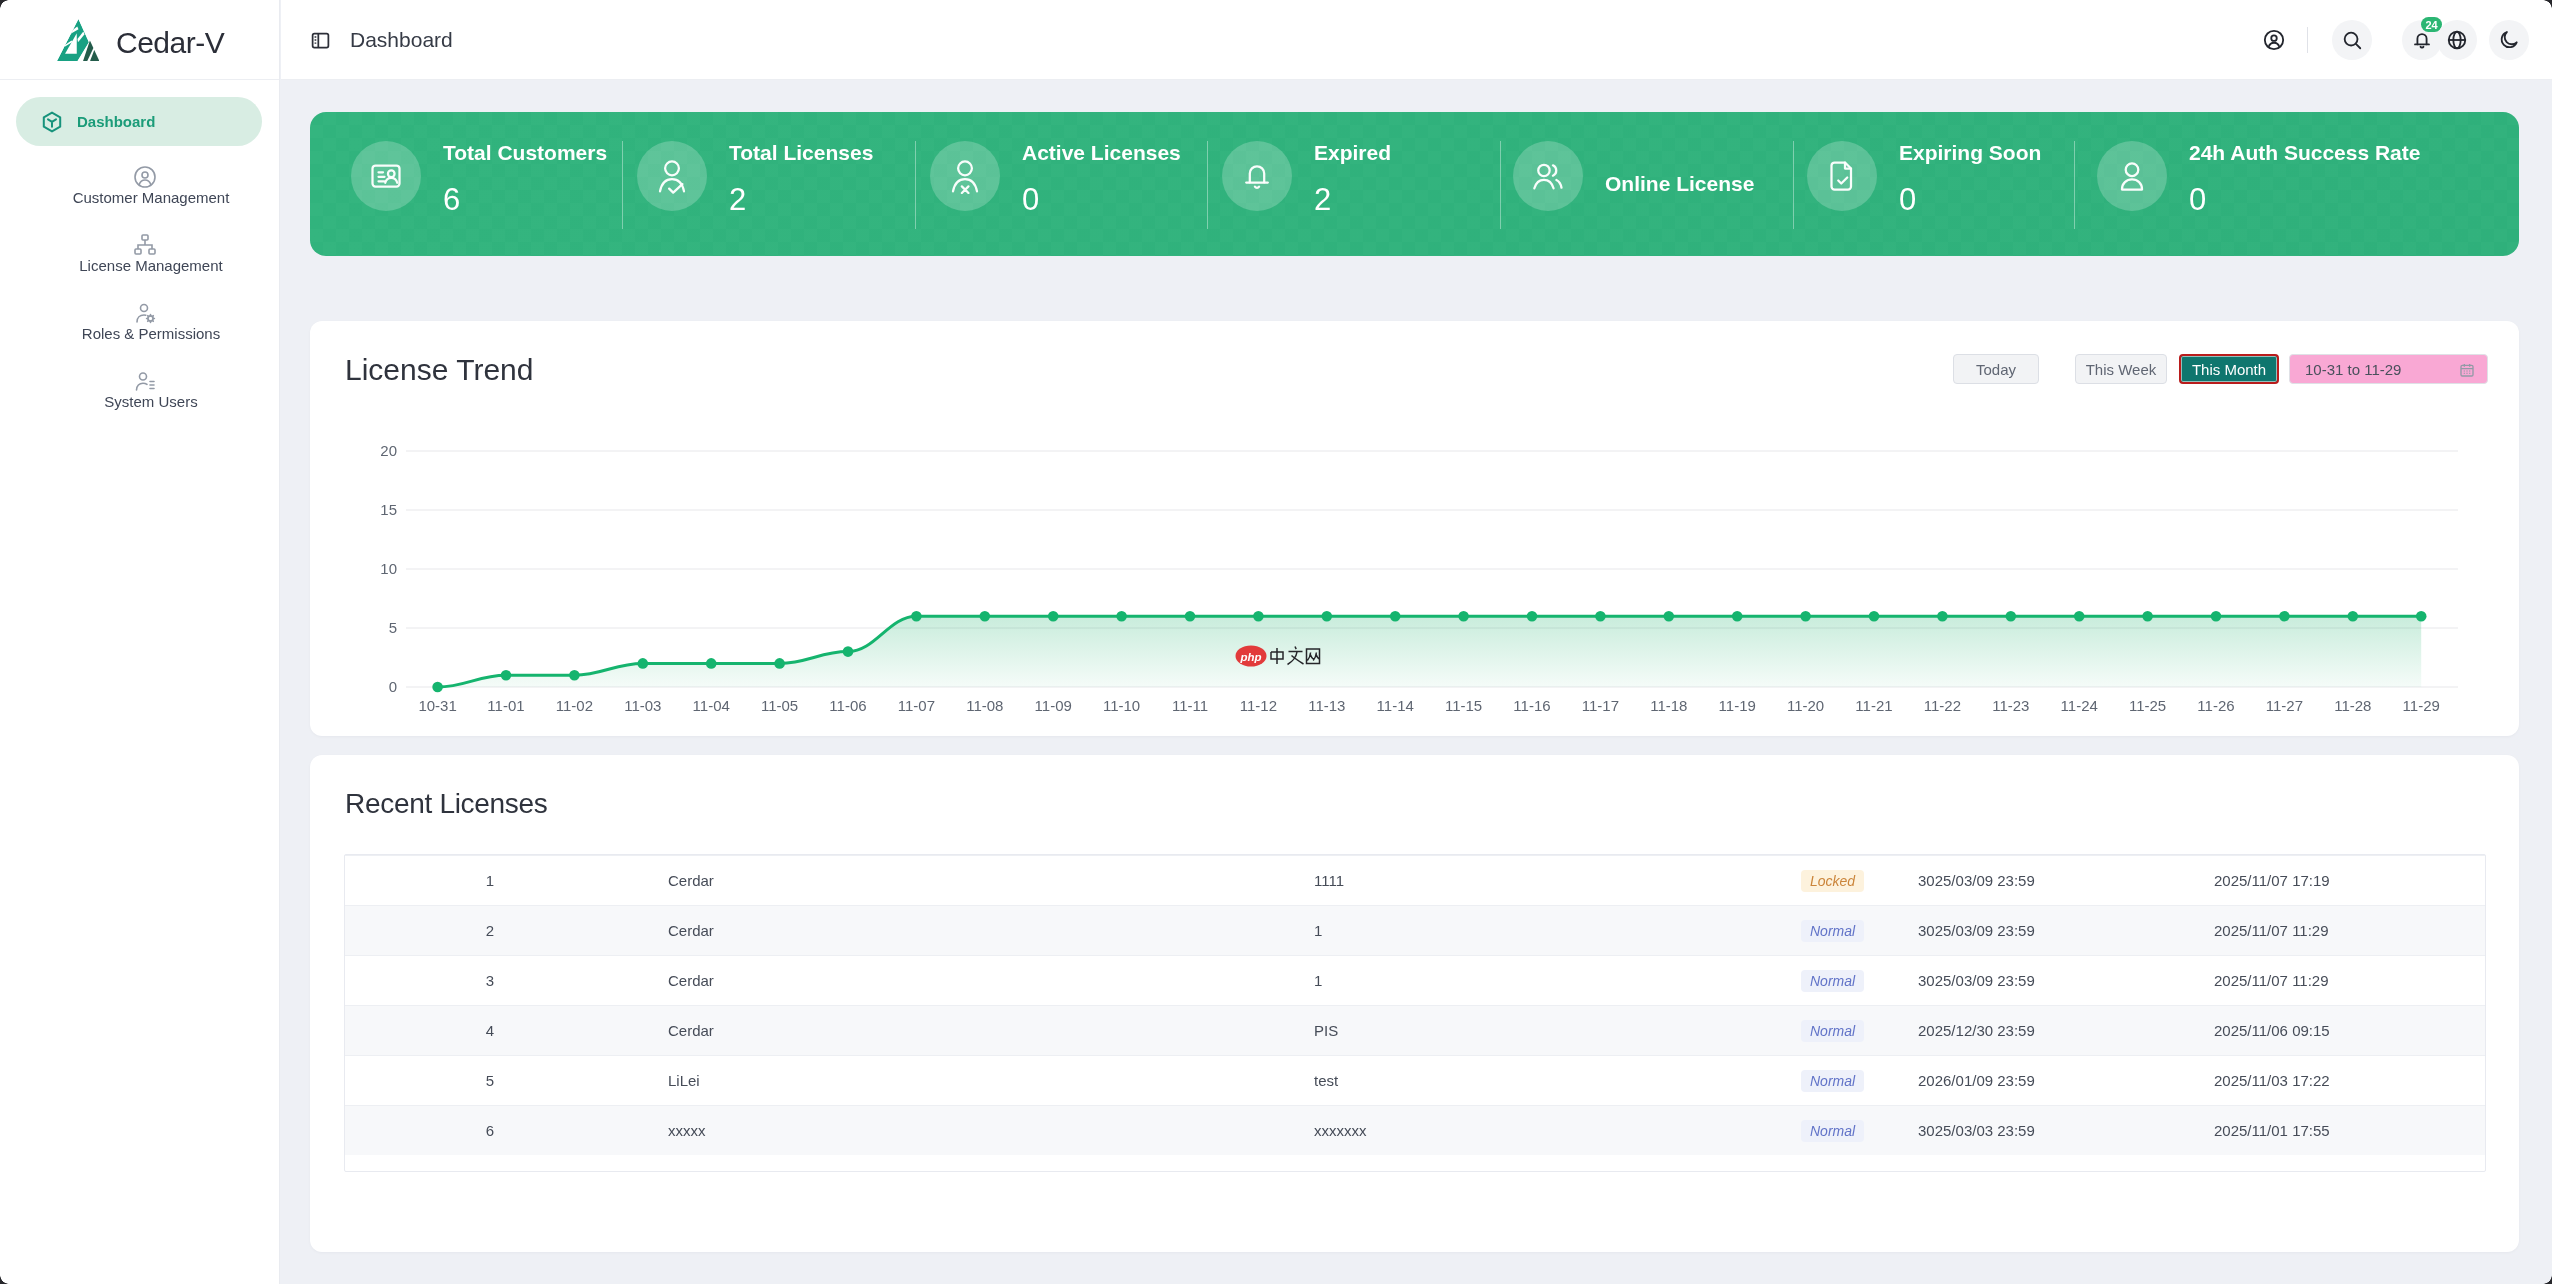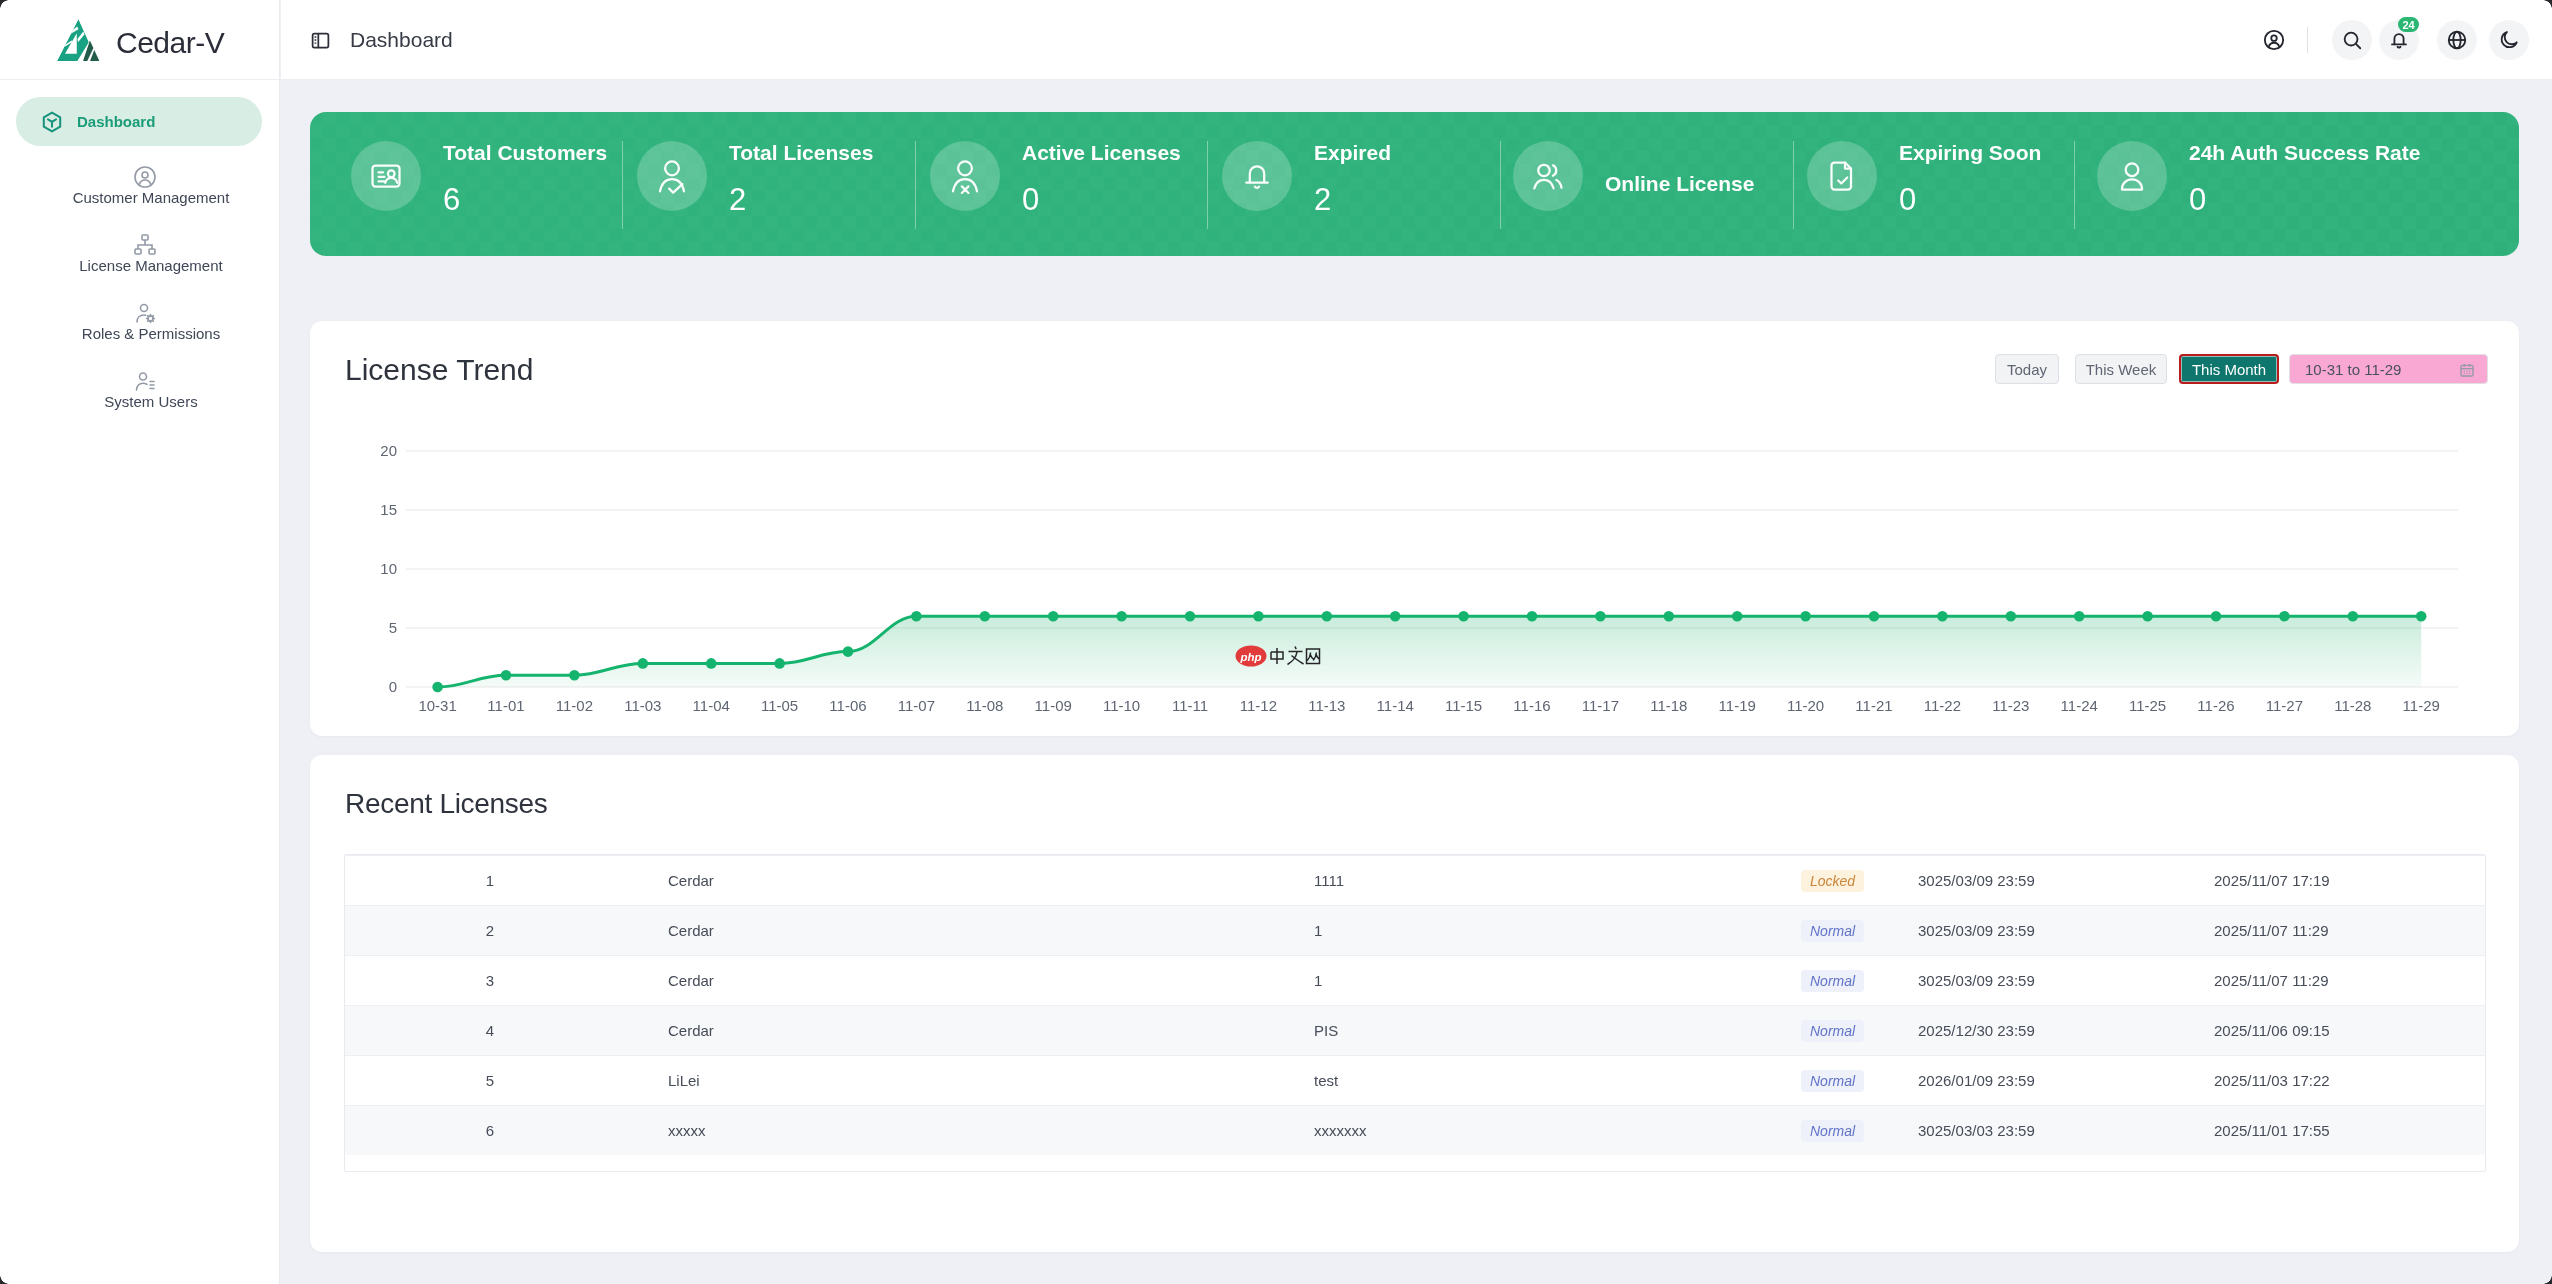--- a/index.html
+++ b/index.html
@@ -162,21 +162,21 @@
           <path d="M6.2 19.4 C7.2 16.6 9.4 15 12 15 C14.6 15 16.8 16.6 17.8 19.4"></path>
         </svg>
       </div>
     <div class="hdiv" style="right:244px;"></div>
     <div class="hbtn" style="right:180px;">
         <svg viewBox="0 0 24 24" fill="none" stroke="#23262e" stroke-width="2" stroke-linecap="round">
           <circle cx="11" cy="11" r="7"></circle>
           <path d="M16.5 16.5 L21 21"></path>
         </svg>
       </div>
-    <div class="hbtn" style="right:133px;">
+    <div class="hbtn" style="right:110px;">
         <svg viewBox="0 0 24 24" fill="none" stroke="#23262e" stroke-width="2" stroke-linecap="round" stroke-linejoin="round">
           <path d="M7 16.6 v-6.1 a5 5 0 0 1 10 0 v6.1"></path>
           <path d="M4.4 16.8 h15.2"></path>
           <path d="M10.4 19.4 a1.8 1.8 0 0 0 3.2 0"></path>
         </svg>
         <div class="badge">24</div>
       </div>
     <div class="hbtn" style="right:75px;">
         <svg viewBox="0 0 24 24" fill="none" stroke="#23262e" stroke-width="2">
           <circle cx="12" cy="12" r="9"></circle>
@@ -273,21 +273,21 @@
     <div class="sdiv" style="left:312px;"></div>
     <div class="sdiv" style="left:605px;"></div>
     <div class="sdiv" style="left:897px;"></div>
     <div class="sdiv" style="left:1190px;"></div>
     <div class="sdiv" style="left:1483px;"></div>
     <div class="sdiv" style="left:1764px;"></div>
   </div>
 
 <div class="card trend">
   <div class="ctitle" style="top:32px;">License Trend</div>
-  <div class="tbtn" style="right:460px; width:64px;">Today</div>
+  <div class="tbtn" style="right:480px; width:86px;">Today</div>
   <div class="tbtn" style="right:352px; width:92px;">This Week</div>
   <div class="tbtn on" style="right:240px; width:100px;">This Month</div>
   <div class="drange" style="right:31px; width:199px;">
     <span style="position:absolute; left:15px; top:6px;">10-31 to 11-29</span>
     <svg style="position:absolute; right:12px; top:7px; width:16px; height:16px;" viewBox="0 0 24 24" fill="none" stroke="#939aa6" stroke-width="2">
         <rect x="3" y="5" width="18" height="16" rx="2"></rect>
         <path d="M8 3 L8 7 M16 3 L16 7 M3 10 L21 10"></path>
         <path d="M7 13.5 h2 M11 13.5 h2 M15 13.5 h2 M7 17 h2 M11 17 h2 M15 17 h2" stroke-width="1.6"></path>
       </svg>
   </div>

